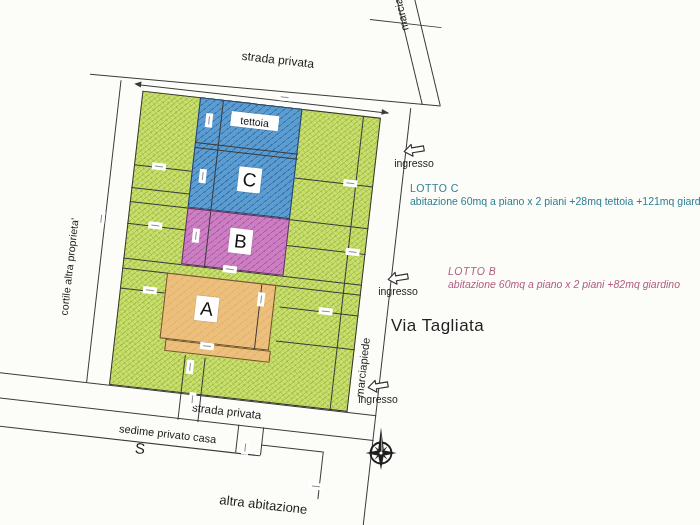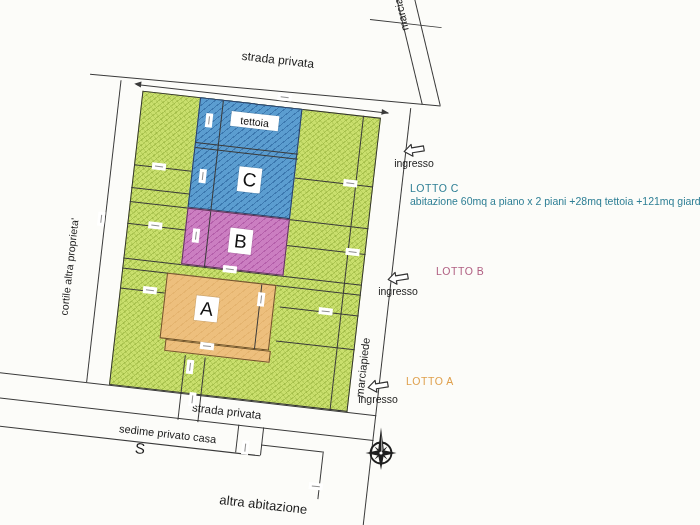--- a/index.html
+++ b/index.html
@@ -197,27 +197,28 @@
     <svg width="22" height="14" viewBox="0 0 22 14" style="display:block;margin:0 auto;transform:rotate(-9deg);">
       <path d="M1 7 L9 1 L9 4.5 L21 4.5 L21 9.5 L9 9.5 L9 13 Z" fill="#fff" stroke="#333" stroke-width="1.2" stroke-linejoin="round"></path>
     </svg>
     <div class="ingresso-label">ingresso</div>
   </div>
 
   <div class="anno lotto" style="left: 410px; top: 182px; color: rgb(46, 127, 149);">
     <div class="t">LOTTO C</div>
     <div>abitazione 60mq a piano x 2 piani +28mq tettoia +121mq giardino</div>
   </div>
-  <div class="anno lotto" style="left: 436px; top: 265px; color: rgb(176, 95, 130);">
+  <div class="anno lotto" style="left: 448px; top: 265px; color: rgb(176, 95, 130); font-style: italic;">
     <div class="t">LOTTO B</div>
+    <div>abitazione 60mq a piano x 2 piani +82mq giardino</div>
   </div>
   <div class="anno lotto" style="left: 406px; top: 375px; color: rgb(223, 160, 77);">
-    <div class="t">LOTTO A</div>
-  </div>
-
+  </div>
+
+  <div class="anno" id="via-tagliata" style="left:391px;top:316px;">Via Tagliata</div>
 
   <svg class="anno" style="left:361px;top:426px;" width="40" height="46" viewBox="0 0 40 46">
     <g fill="#1e1e1e">
       <g transform="rotate(45 20 27)">
         <polygon points="18.7,27 20,17.5 21.3,27"></polygon>
         <polygon points="18.7,27 20,36.5 21.3,27"></polygon>
         <polygon points="20,25.7 10.5,27 20,28.3"></polygon>
         <polygon points="20,25.7 29.5,27 20,28.3"></polygon>
       </g>
       <polygon points="16.8,27 20,1.5 23.2,27"></polygon>

